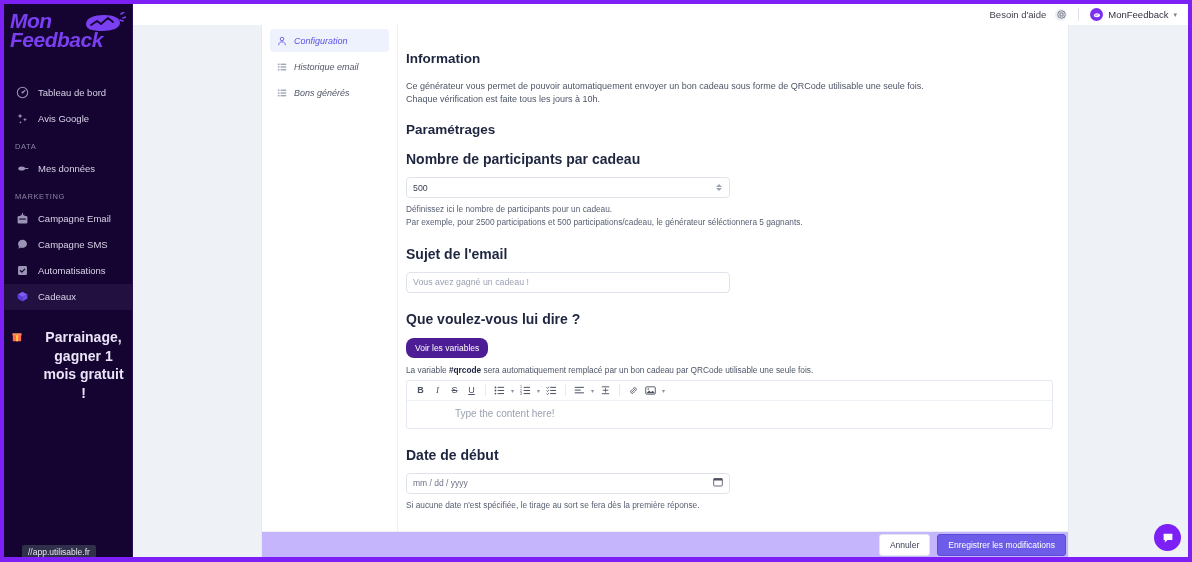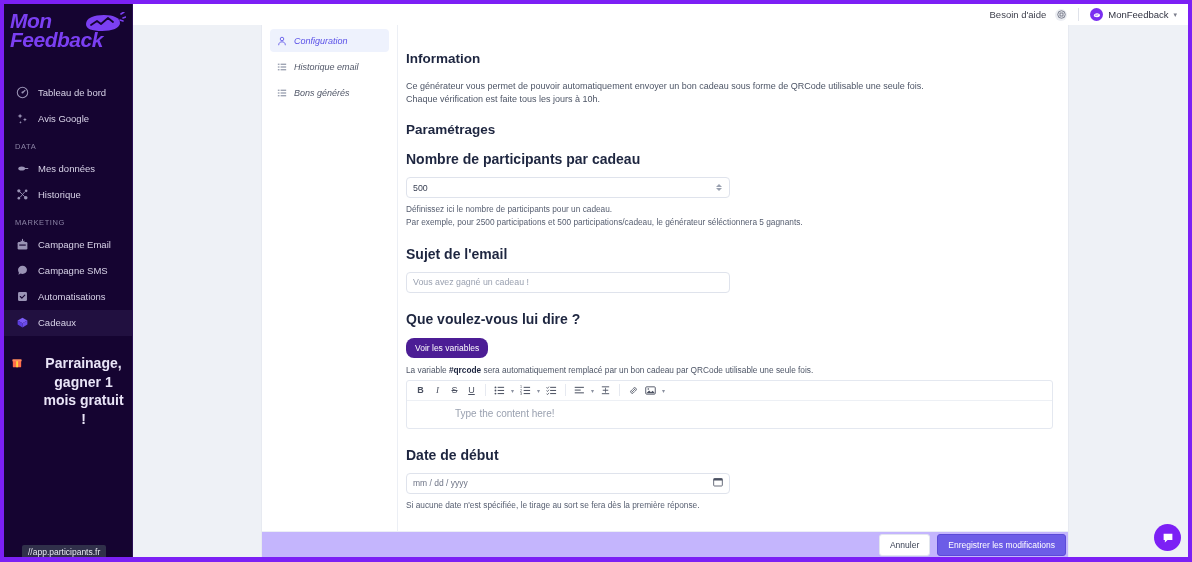--- a/index.html
+++ b/index.html
@@ -436,32 +436,20 @@
 
         <div class="nav-section">DATA</div>
         <div class="nav-item">
           <span class="nav-icon">
             <svg width="13" height="13" viewBox="0 0 16 16">
                 <ellipse cx="7" cy="8" rx="4.2" ry="2.6" fill="#9a93b5"></ellipse>
                 <path d="M11 8 H14.5" stroke="#9a93b5" stroke-width="1.4" stroke-linecap="round"></path>
               </svg>
           </span>
           <span class="label">Mes données</span>
-        </div>
-        <div class="nav-item">
-          <span class="nav-icon">
-            <svg width="13" height="13" viewBox="0 0 16 16">
-                <circle cx="3.5" cy="3.5" r="2" fill="#9a93b5"></circle>
-                <circle cx="12.5" cy="3.5" r="1.6" fill="#9a93b5"></circle>
-                <circle cx="3.5" cy="12.5" r="1.6" fill="#9a93b5"></circle>
-                <circle cx="12" cy="12" r="2.2" fill="#9a93b5"></circle>
-                <path d="M4.8 4.8 L10.8 10.8 M5 11.5 L11 4.5" stroke="#9a93b5" stroke-width="1.1"></path>
-              </svg>
-          </span>
-          <span class="label">Historique</span>
         </div>
 
         <div class="nav-section">MARKETING</div>
         <div class="nav-item">
           <span class="nav-icon">
             <svg width="13" height="13" viewBox="0 0 16 16">
                 <rect x="2" y="5" width="12" height="9" rx="1.5" fill="#9a93b5"></rect>
                 <path d="M8 1.5 V5.5 M6 3.8 L8 5.8 L10 3.8" stroke="#9a93b5" stroke-width="1.3" fill="none" stroke-linecap="round" stroke-linejoin="round"></path>
                 <rect x="4" y="8" width="8" height="1.4" fill="#150431"></rect>
               </svg>
@@ -501,21 +489,21 @@
         <span class="gift">
           <svg width="10" height="11" viewBox="0 0 12 13">
               <rect x="1" y="4" width="10" height="8.2" rx="1" fill="#ff6b4a"></rect>
               <rect x="5" y="4" width="2.3" height="8.2" fill="#ffd23f"></rect>
               <rect x="0.4" y="2.6" width="11.2" height="2.4" rx="0.8" fill="#ff8a5c"></rect>
             </svg>
         </span>
         <span>Parrainage, gagner 1 mois gratuit !</span>
       </div>
 
-      <div class="statusbar">//app.participants.fr</div>
+      <div class="statusbar">//app.utilisable.fr</div>
     </aside>
 
     <div class="right">
 
       <header class="topbar">
         <span class="help">Besoin d'aide</span>
         <span class="hicon">
           <svg width="9" height="9" viewBox="0 0 12 12">
               <circle cx="6" cy="6" r="5" fill="none" stroke="#5a5f70" stroke-width="1"></circle>
               <rect x="4" y="4" width="4" height="4" fill="none" stroke="#5a5f70" stroke-width="1"></rect>

